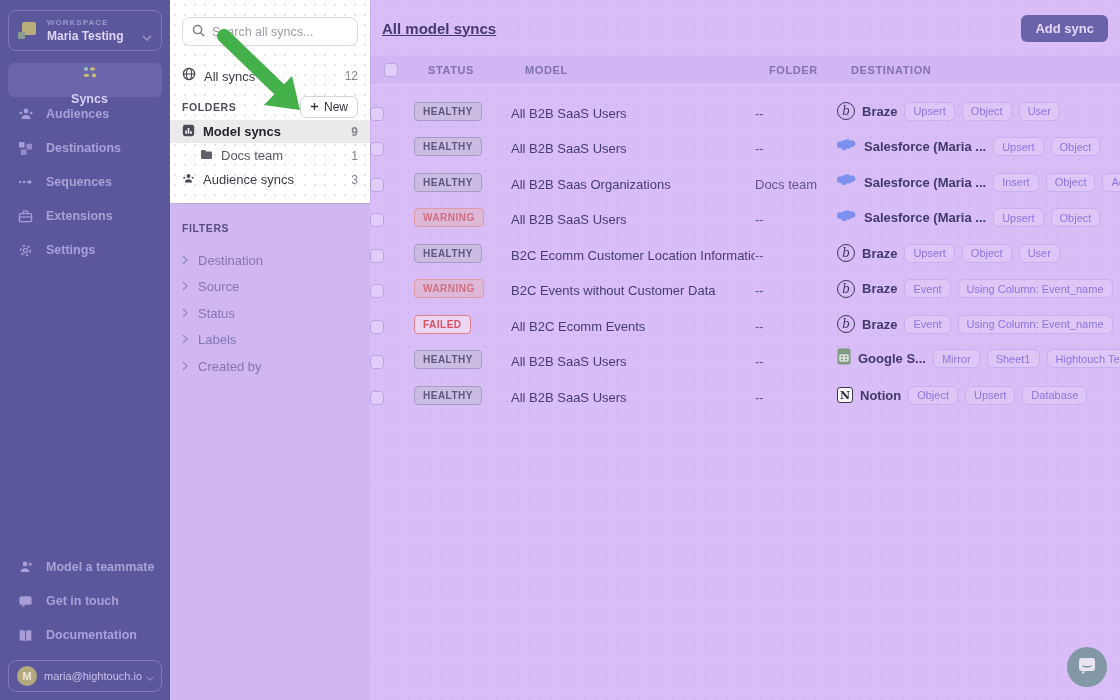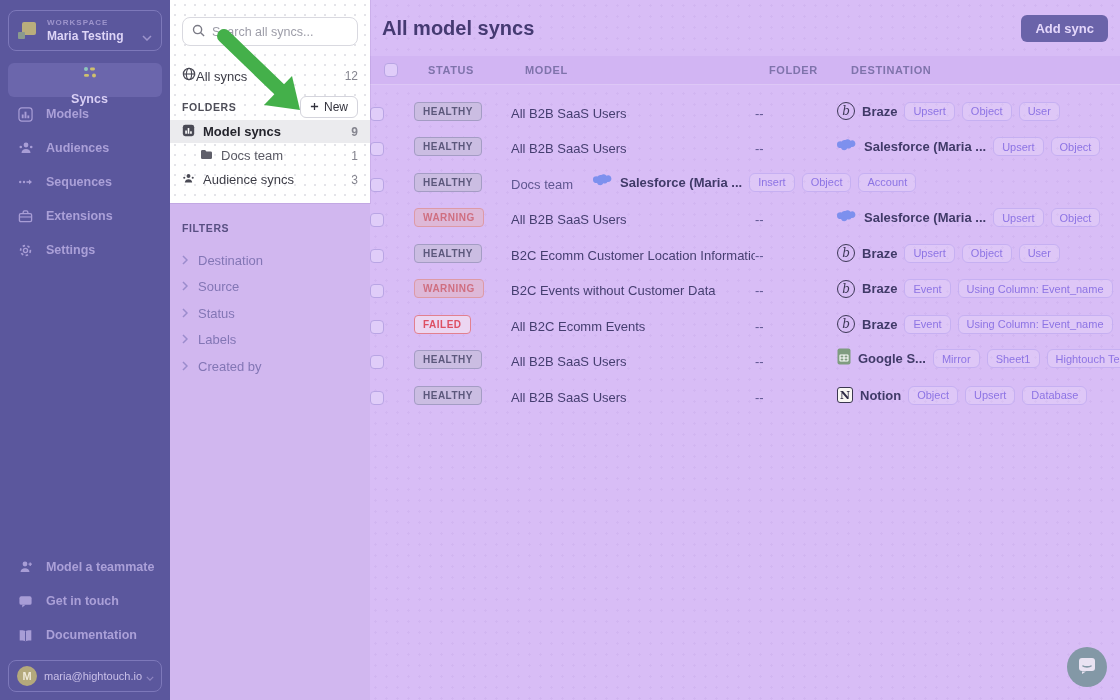--- a/index.html
+++ b/index.html
@@ -43,21 +43,21 @@
   .panel-top { position:absolute; left:0; top:0; width:200px; height:203px;
     background:#ffffff;
     background-image:radial-gradient(#e4e4e9 1px, transparent 1.2px);
     background-size:10px 10px; padding:0 12px; box-shadow:0 0 0 1px rgba(90,60,130,0.10); }
   .search-box { margin-top:17px; height:29px; border:1px solid #d9d9e0; border-radius:8px;
     background:#fff; display:flex; align-items:center; gap:7px; padding:0 9px; }
   .search-box input { border:none; outline:none; width:100%; font-size:12.5px;
     color:#3c3c46; background:transparent; font-family:"Liberation Sans",sans-serif; }
   .search-box input::placeholder { color:#9d9da8; }
   .allsyncs-row { margin-top:17px; height:26px; display:flex; align-items:center;
-    cursor:pointer; }
+    gap:8px; cursor:pointer; }
   .allsyncs-row .lbl { font-size:13px; color:#3c3c46; }
   .count { margin-left:auto; font-size:12px; color:#85858f; }
   .folders-hdr { margin-top:6px; height:24px; display:flex; align-items:center; }
   .sec-label { font-size:10.5px; font-weight:bold; letter-spacing:0.6px; color:#4e4e58; }
   .new-btn { margin-left:auto; height:22px; border:1px solid #d4d4dc; border-radius:6px;
     background:#fff; display:flex; align-items:center; gap:5px; padding:0 9px;
     font-size:12px; color:#33333d; cursor:pointer; }
   .folder-row { height:23px; display:flex; align-items:center; gap:8px;
     font-size:13px; color:#3c3c46; cursor:pointer; padding:0 12px; margin:1px -12px; }
   .folder-row.selected { background:#ebebee; font-weight:bold; color:#24242c; }
@@ -69,21 +69,21 @@
     font-size:13px; color:#8376b5; cursor:pointer; margin-top:2px; }
   .filter-row:first-of-type { margin-top:12px; }
   .chev-r { color:#9b8ccd; }
 
   
   .main { position:absolute; left:370px; top:0; width:750px; height:700px;
     background:#d8bdf6;
     background-image:radial-gradient(rgba(120,80,170,0.07) 1px, transparent 1.2px);
     background-size:11px 11px; }
   .main-hdr { height:56px; display:flex; align-items:center; padding:0 12px; }
-  .page-title { font-size:20px; font-weight:bold; color:#453a72; }
+  .page-title { font-size:15px; font-weight:bold; color:#453a72;text-decoration:underline; }
   .add-btn { margin-left:auto; background:#6a63a9; color:#e4d7fb; font-size:13px;
     font-weight:bold; border:none; border-radius:6px; padding:6px 14px; cursor:pointer;
     font-family:"Liberation Sans",sans-serif; }
 
   .thead { height:29px; background:#d2b5f3; display:flex; align-items:center;
     padding-left:14px; border-bottom:1px solid rgba(255,255,255,0.25); }
   .thead .hlbl { font-size:11px; letter-spacing:0.6px; color:#7f73ab; font-weight:bold; }
   .cb { width:14px; height:14px; border:1px solid #b9a5e4; border-radius:4px;
     background:#e0cdf9; flex:none; cursor:pointer; }
   .col-cb { width:44px; display:flex; align-items:center; }
@@ -145,39 +145,38 @@
             <circle cx="4" cy="5" r="2" fill="#8fc7bc"></circle>
             <rect x="8" y="3.6" width="5" height="2.8" rx="1.4" fill="#cfc06e"></rect>
             <rect x="2" y="10" width="5" height="2.8" rx="1.4" fill="#cfc06e"></rect>
             <circle cx="12" cy="11.4" r="2" fill="#cfc06e"></circle>
           </svg>
       </span>
       <span>Syncs</span>
     </div>
     <div class="nav-item">
       <span class="ic">
-        <svg width="15" height="15" viewBox="0 0 16 16">
-            <rect x="1" y="1" width="14" height="14" rx="3" fill="none" stroke="currentColor" stroke-width="1.3"></rect>
-            <rect x="4" y="8" width="2" height="4" fill="currentColor"></rect>
-            <rect x="7" y="5" width="2" height="7" fill="currentColor"></rect>
-            <rect x="10" y="9" width="2" height="3" fill="currentColor"></rect>
-          </svg>
-      </span>
-      <span>Models</span>
-    </div>
-    <div class="nav-item">
-      <span class="ic">
         <svg width="16" height="16" viewBox="0 0 16 16">
             <circle cx="8" cy="5" r="2.4" fill="currentColor"></circle>
             <path d="M3.5 13c0-2.5 2-4 4.5-4s4.5 1.5 4.5 4z" fill="currentColor"></path>
             <circle cx="2.8" cy="7" r="1.3" fill="currentColor"></circle>
             <circle cx="13.2" cy="7" r="1.3" fill="currentColor"></circle>
           </svg>
       </span>
       <span>Audiences</span>
+    </div>
+    <div class="nav-item">
+      <span class="ic">
+        <svg width="15" height="15" viewBox="0 0 16 16">
+            <rect x="1" y="1" width="6" height="6" rx="1" fill="currentColor"></rect>
+            <rect x="9" y="3" width="6" height="6" rx="1" fill="currentColor" opacity="0.75"></rect>
+            <rect x="3" y="9" width="6" height="6" rx="1" fill="currentColor" opacity="0.75"></rect>
+          </svg>
+      </span>
+      <span>Destinations</span>
     </div>
     <div class="nav-item">
       <span class="ic">
         <svg width="16" height="16" viewBox="0 0 16 16">
             <circle cx="2.2" cy="8" r="1.2" fill="currentColor"></circle>
             <circle cx="6" cy="8" r="1.2" fill="currentColor"></circle>
             <path d="M8.5 8h4" stroke="currentColor" stroke-width="1.6"></path>
             <path d="M11 5.4 14 8l-3 2.6z" fill="currentColor"></path>
           </svg>
       </span>
@@ -401,20 +400,21 @@
       <span class="pill">Object</span>
 
     </span>
   </div>
 
   <div class="trow">
     <span class="col-cb">
         <span class="cb"></span>
       </span>
     <span class="col-status"><span class="badge healthy">HEALTHY</span></span>
+    <span class="col-model model-txt">All B2B Saas Organizations</span>
     <span class="col-folder folder-txt">Docs team</span>
     <span class="col-dest dest-cell">
       <span><svg width="20" height="14" viewBox="0 0 20 14">
             <path d="M8.3 2.1a3.6 3.6 0 0 1 5.2.6 3 3 0 0 1 3-.2 3.5 3.5 0 0 1 1.9 3.1 3.4 3.4 0 0 1-3.4 3.4h-.6a3 3 0 0 1-2.6 1.6 3 3 0 0 1-1.5-.4 3.4 3.4 0 0 1-3.1 2 3.4 3.4 0 0 1-3.2-2.2 3.2 3.2 0 0 1-4-3.1A3.2 3.2 0 0 1 4.5 3.5a3.6 3.6 0 0 1 3.8-1.4z" fill="#7d90ee"></path>
           </svg></span>
       <span class="dest-name">Salesforce (Maria ...</span>
       <span class="pill">Insert</span>
       <span class="pill">Object</span>
       <span class="pill">Account</span>
     </span>

